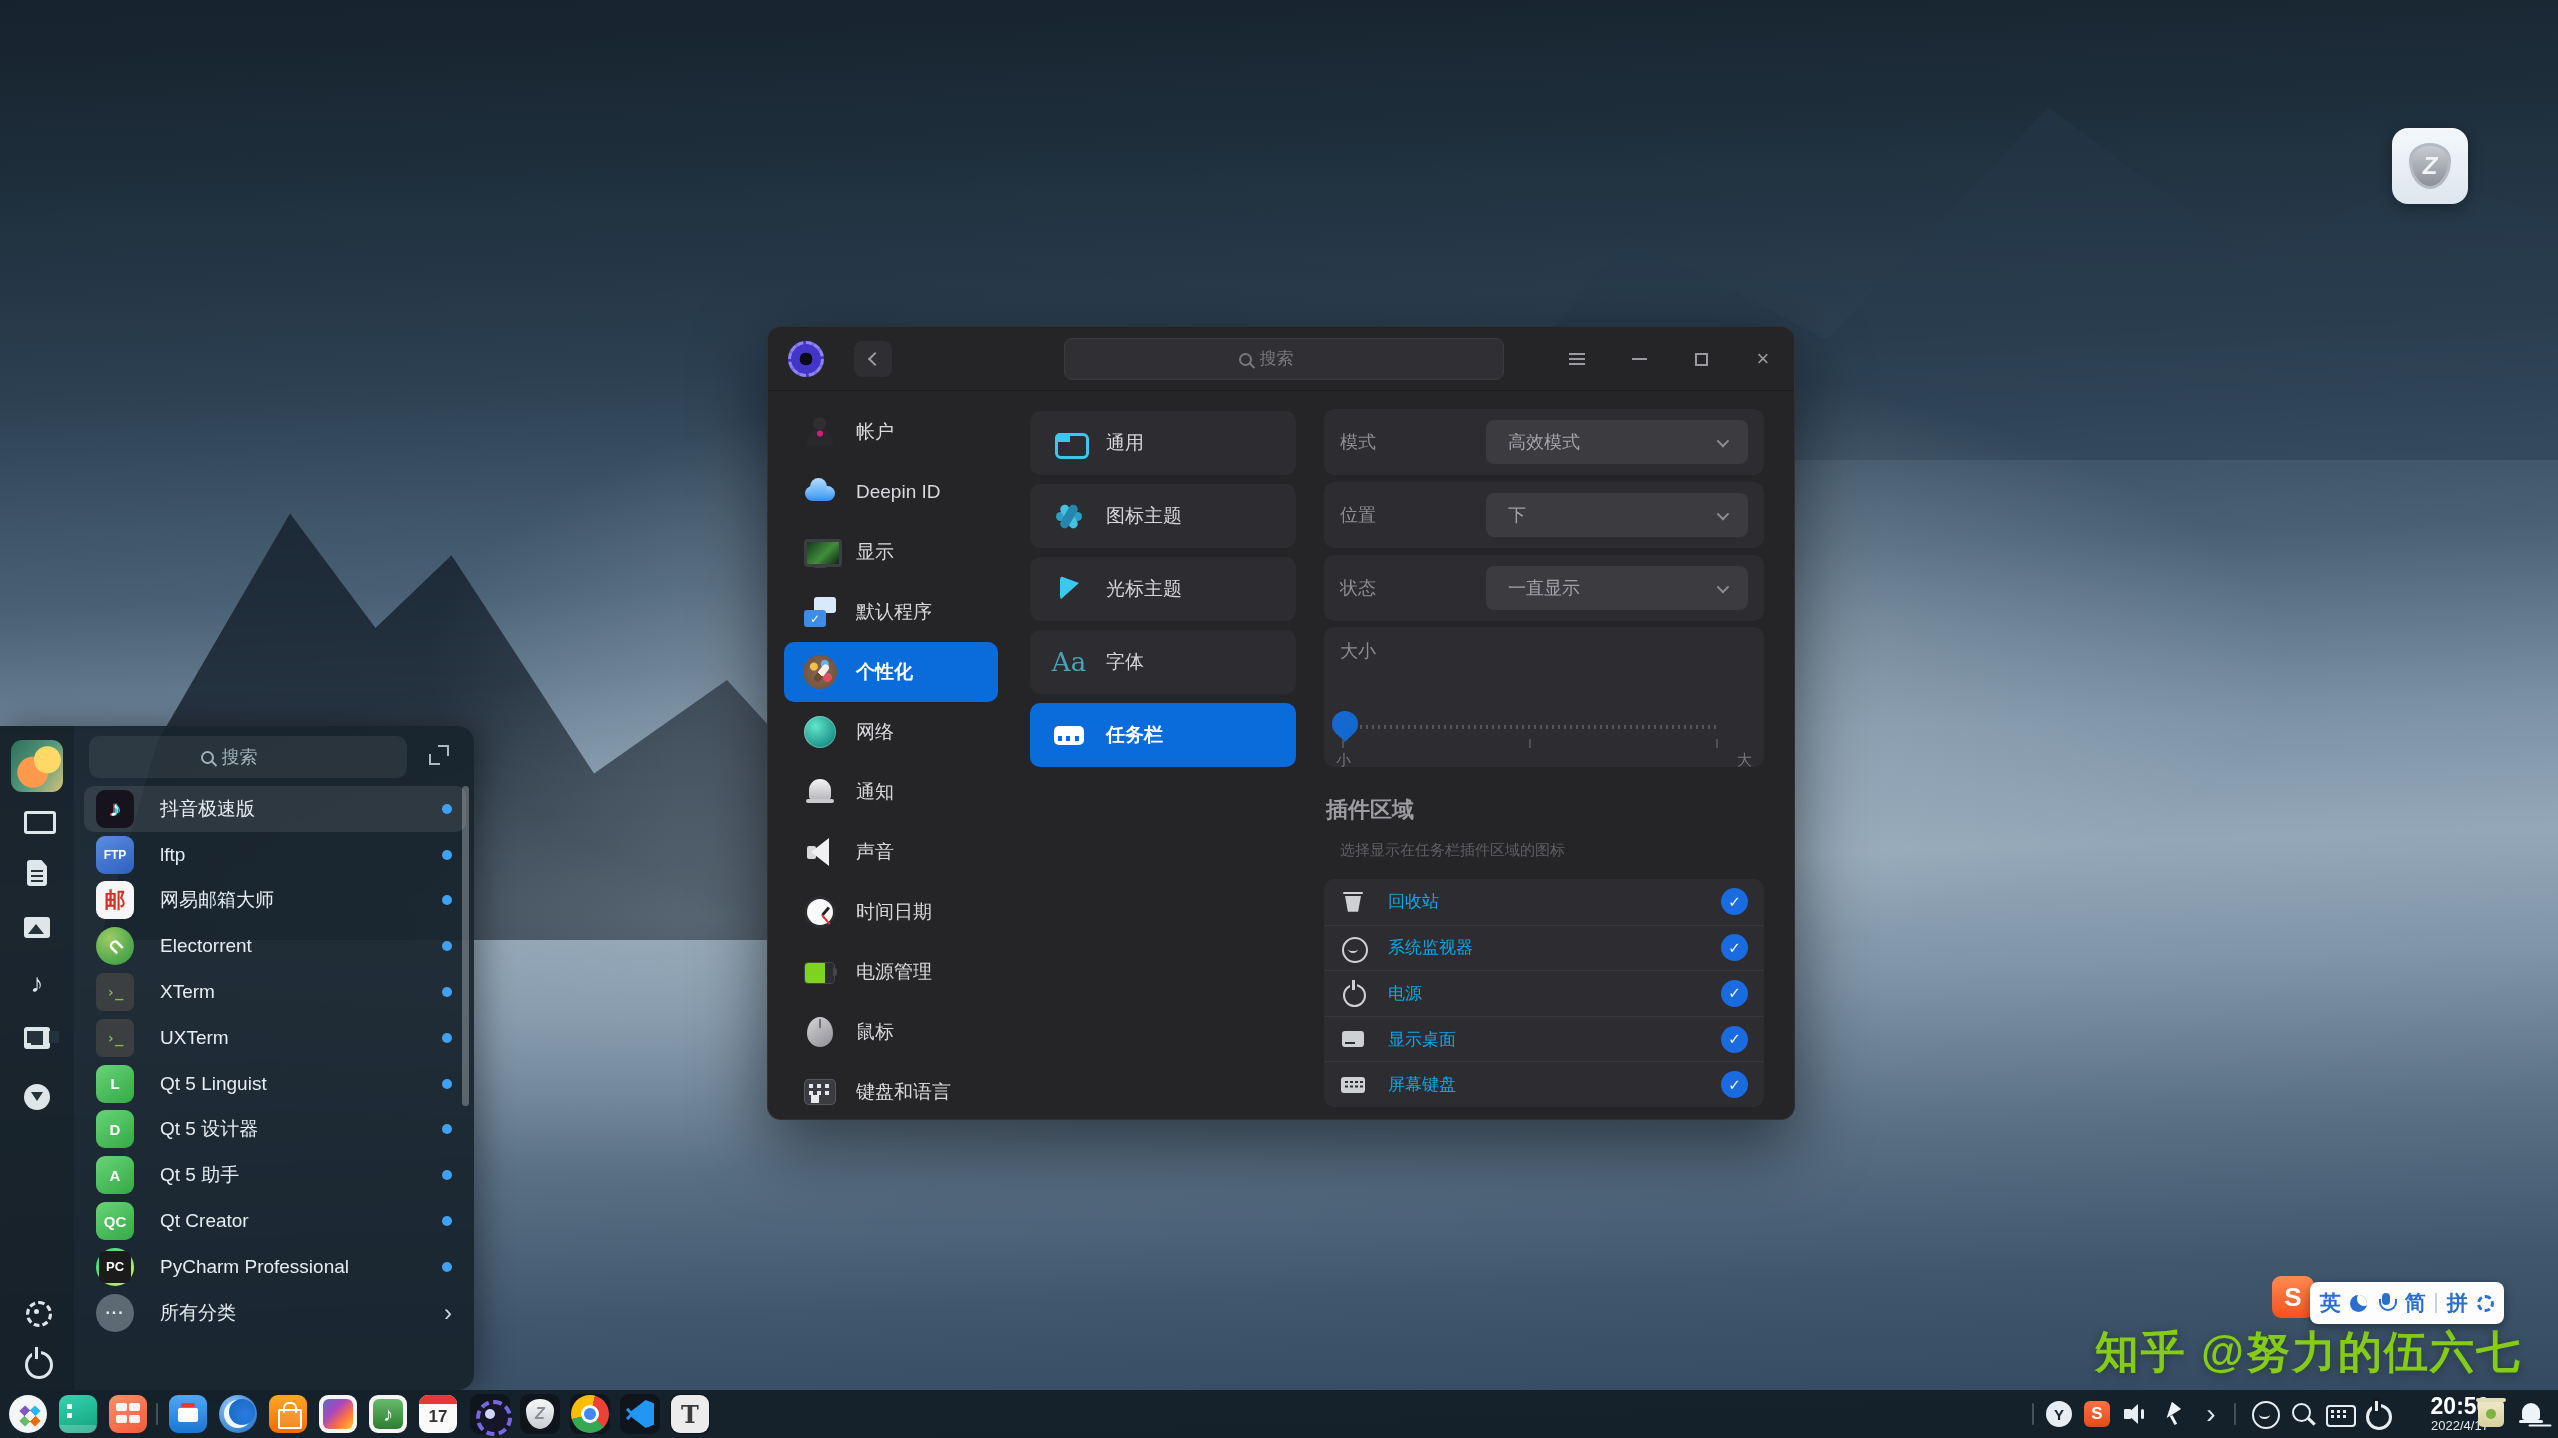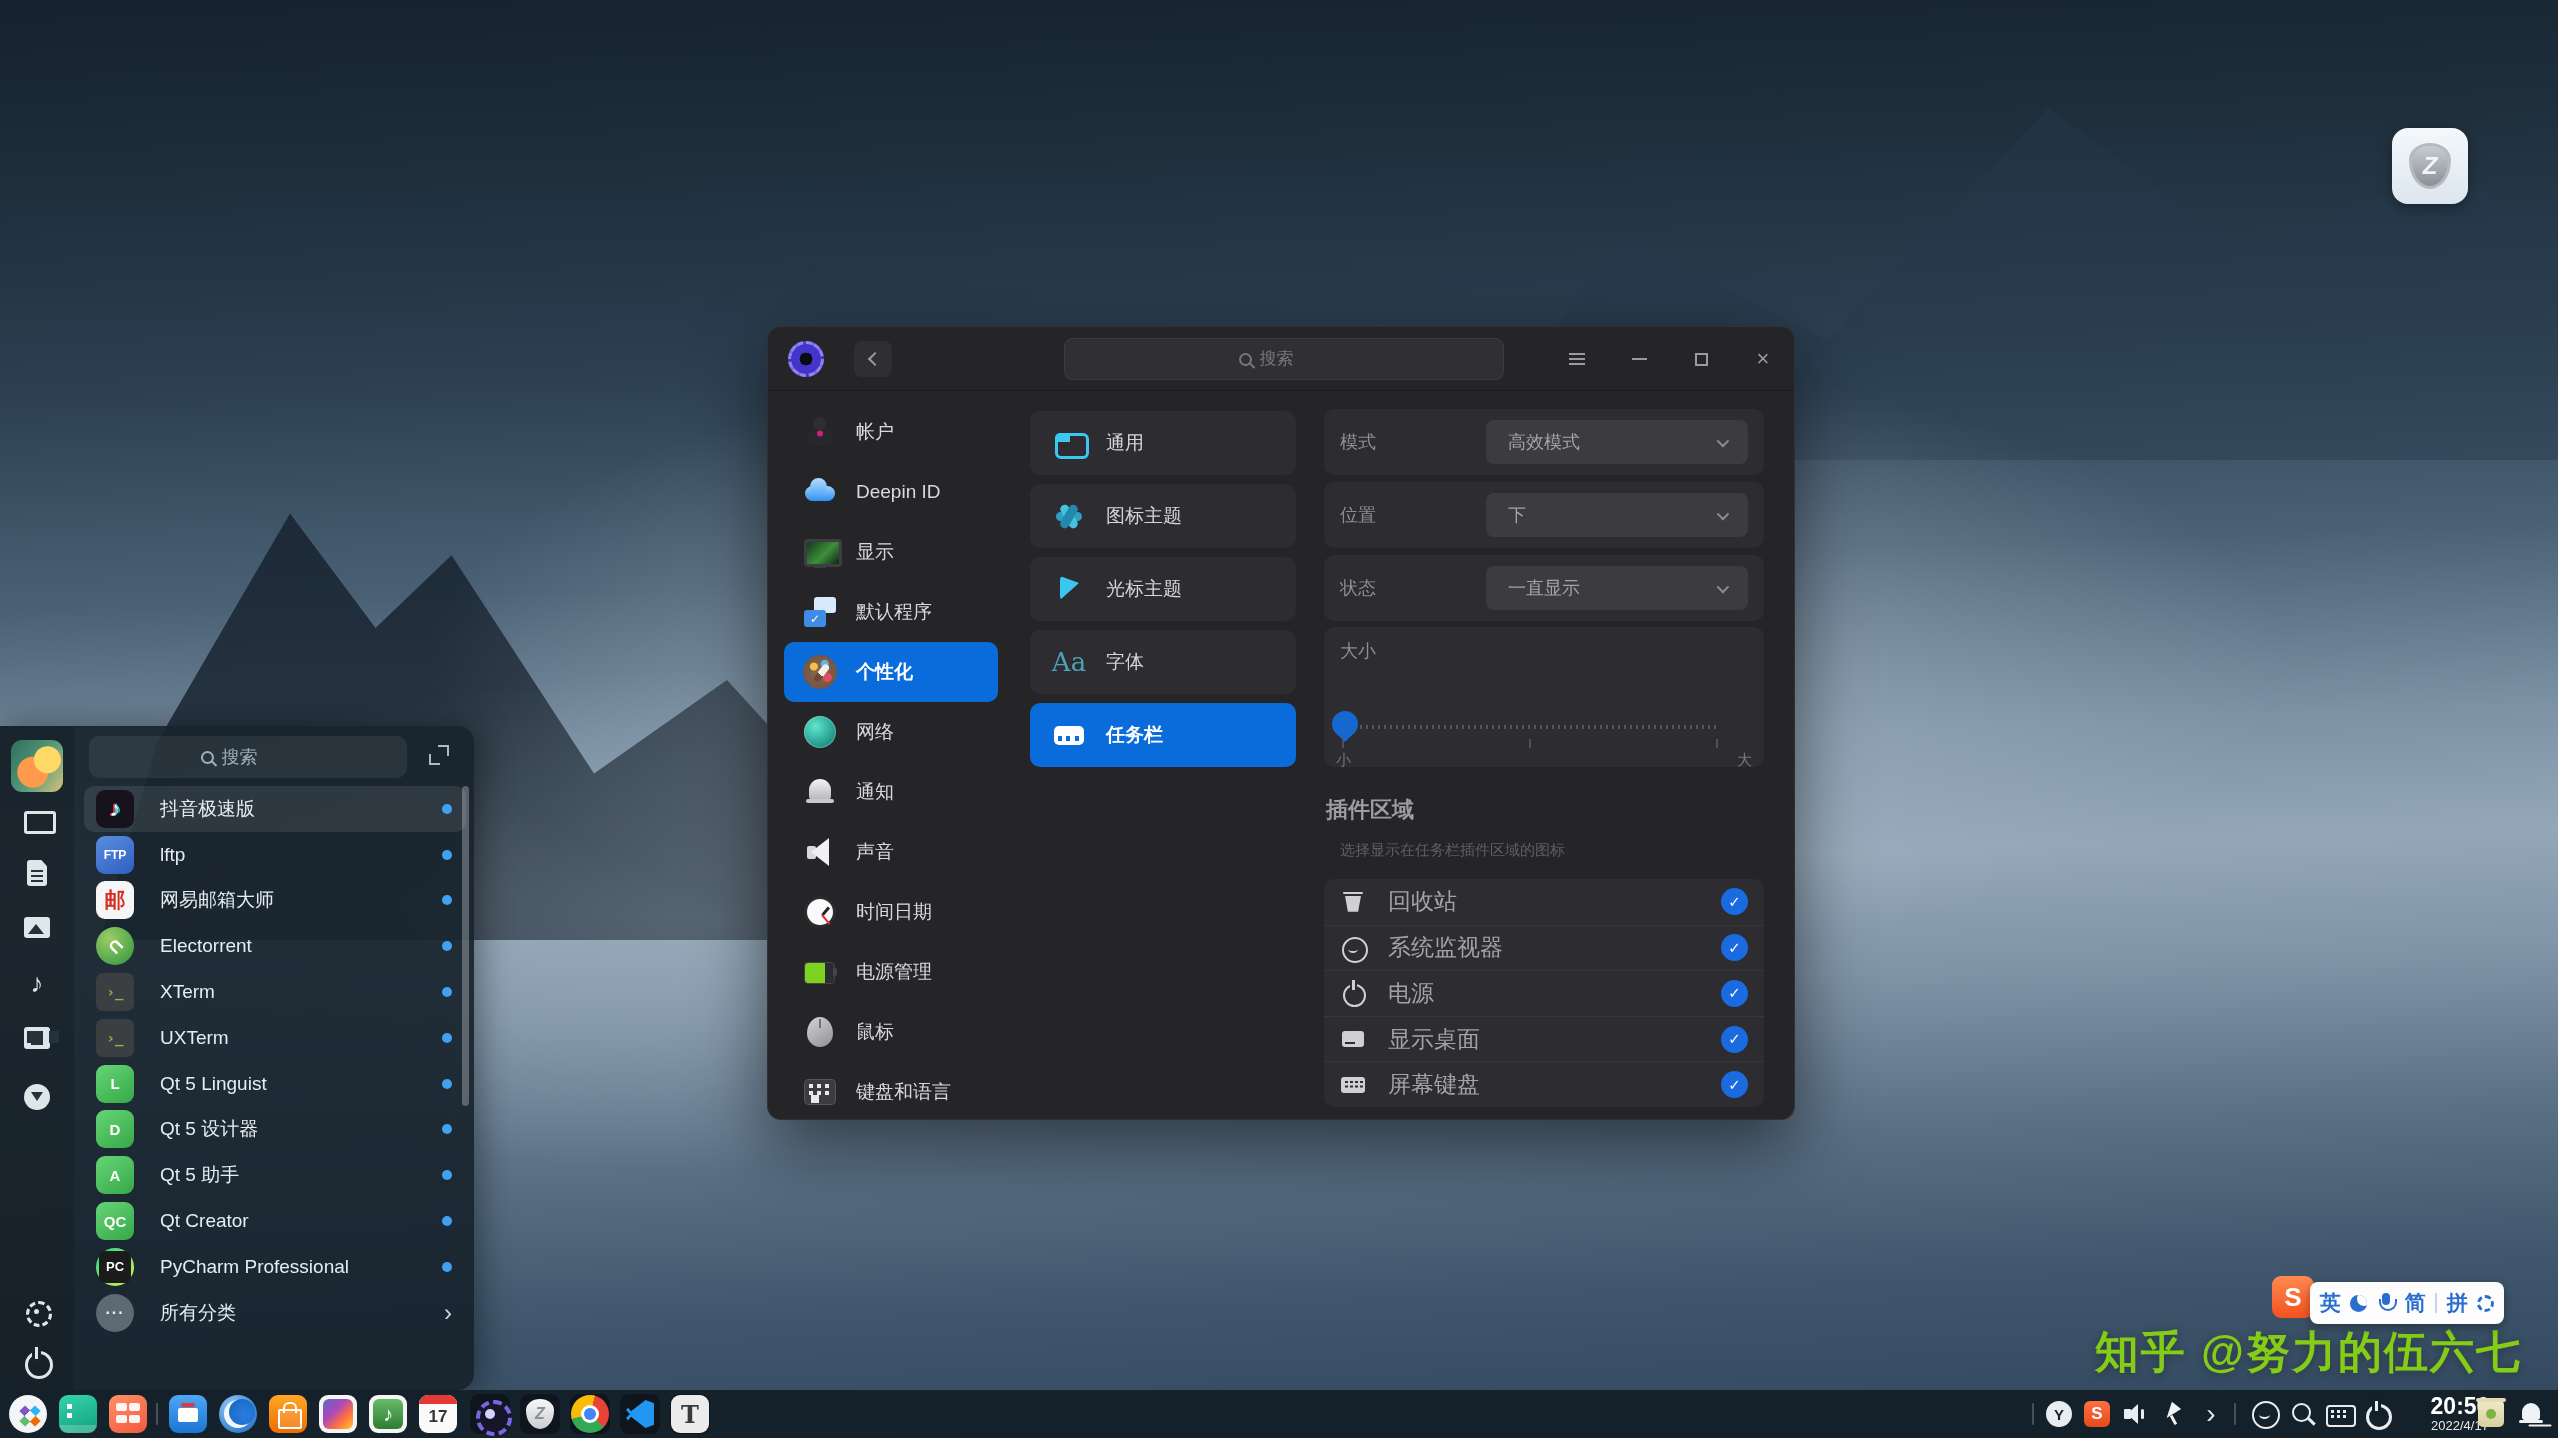--- a/index.html
+++ b/index.html
@@ -133,21 +133,21 @@
 .slider-knob { position:absolute; left:8px; top:84px; width:26px; height:26px; border-radius:50%; background:#1568cf; }
 .slider-knob::after { content:""; position:absolute; left:8px; bottom:-3px; width:10px; height:10px; background:#1568cf; transform:rotate(45deg); }
 .tick { position:absolute; top:112px; width:2px; height:9px; background:#505055; }
 .size-min { position:absolute; left:12px; top:124px; color:#77777c; font-size:15px; }
 .size-max { position:absolute; right:12px; top:124px; color:#77777c; font-size:15px; }
 .plugin-title { position:absolute; left:2px; top:468px; color:#9c9ca1; font-size:22px; font-weight:bold; }
 .plugin-sub { position:absolute; left:2px; top:514px; color:#5f5f64; font-size:15px;margin-left:14px; }
 .plugin-card { position:absolute; left:0; top:552px; width:440px; height:228px; background:#2d2d31; border-radius:10px; overflow:hidden; }
 .plugin-row { height:45.6px; display:flex; align-items:center; padding:0 16px; gap:22px; border-top:1px solid rgba(255,255,255,.05); }
 .plugin-row:first-child { border-top:none; }
-.plugin-label { color:#a3a3a3; font-size:23px; flex:1; }
+.plugin-label { color:#0ea5e9; font-size:17px; flex:1; }
 .check { width:27px; height:27px; border-radius:50%; background:#1a6ae0; display:flex; align-items:center; justify-content:center; flex:none; }
 .check::after { content:"✓"; color:#fff; font-size:15px; font-weight:bold; }
 .picon { width:26px; height:26px; position:relative; flex:none; }
 .pi-trash::before { content:""; position:absolute; left:5px; top:7px; width:16px; height:16px; background:#cfd0d4;
   clip-path:polygon(0 0,100% 0,82% 100%,18% 100%); }
 .pi-trash::after { content:""; position:absolute; left:3px; top:3px; width:20px; height:2.5px; background:#cfd0d4; border-radius:2px; }
 .pi-wave::before { content:""; position:absolute; left:2px; top:2px; width:22px; height:22px; border:2px solid #cfd0d4; border-radius:50%; }
 .pi-wave::after { content:""; position:absolute; left:8px; top:10px; width:10px; height:6px; border-bottom:2px solid #cfd0d4; border-radius:50%; }
 .pi-power::before { content:""; position:absolute; left:3px; top:4px; width:19px; height:19px; border:2.5px solid #cfd0d4; border-radius:50%; }
 .pi-power::after { content:""; position:absolute; left:11.5px; top:0; width:3px; height:10px; background:#cfd0d4; box-shadow:0 0 0 2px #2d2d31; }

